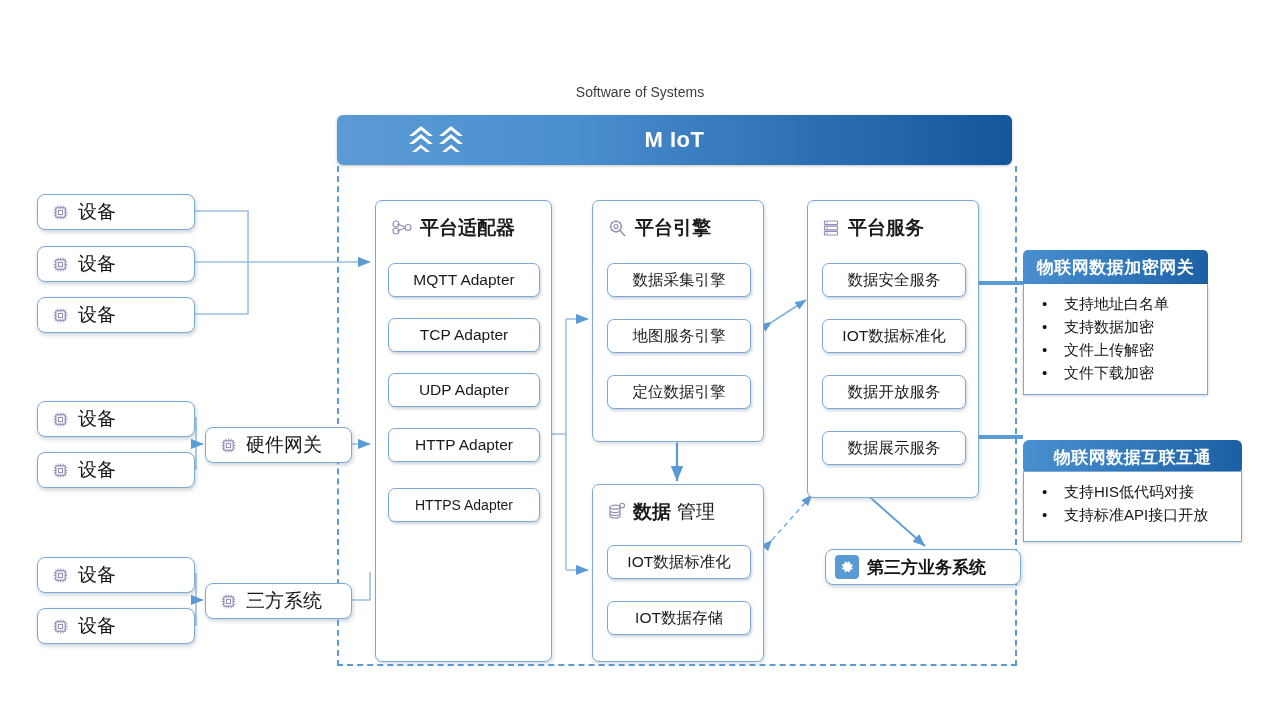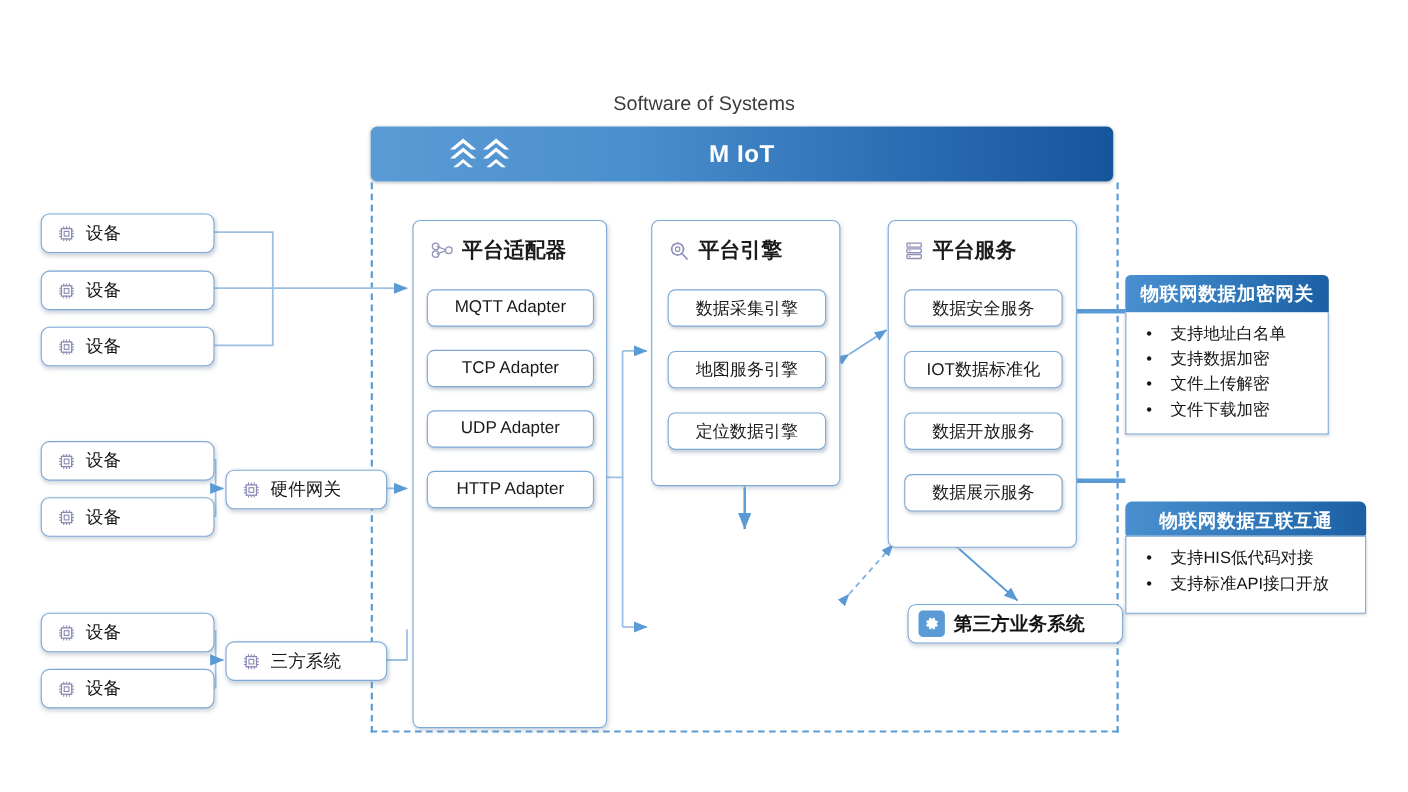--- a/index.html
+++ b/index.html
@@ -13,21 +13,21 @@
   }
   .stage{position:absolute;left:0;top:0;width:1280px;height:720px;}
 
   
   .main-title{
     position:absolute;left:0;top:32px;width:1280px;text-align:center;
     font-size:37px;font-weight:bold;letter-spacing:1px;color:#1c1c1c;
   }
   .sub-title{
     position:absolute;left:0;top:84px;width:1280px;text-align:center;
-    font-size:18px;color:#3c3c3c;
+    font-size:14px;color:#3c3c3c;
   }
 
   
   .header-bar{
     position:absolute;left:337px;top:115px;width:675px;height:50px;
     border-radius:6px;
     background:linear-gradient(to right,#5b9bd5 0%,#4a8fce 35%,#2d6fb4 70%,#15559c 100%);
     box-shadow:0 1px 3px rgba(0,0,0,.25);
   }
   .header-title{
@@ -68,21 +68,21 @@
     white-space:nowrap;
   }
   .item.small{font-size:14px;}
 
   
   .pill{
     position:absolute;height:34px;
     border:1.5px solid #7da9d6;border-radius:8px;background:#fff;
     display:flex;align-items:center;gap:9px;
     padding:0 14px;
-    font-size:16px;color:#151515;
+    font-size:19px;color:#151515;
     box-shadow:1px 2px 4px rgba(120,140,160,.40);
     white-space:nowrap;
   }
   .chip-ico{width:17px;height:17px;flex:0 0 auto;}
 
   
   .third-party{
     position:absolute;left:825px;top:549px;width:176px;height:34px;
     border:1.5px solid #7da9d6;border-radius:8px;background:#fff;
     display:flex;align-items:center;gap:8px;padding:0 9px;
@@ -325,20 +325,23 @@
     </div>
     <div class="item" style="left:12px;top:117px;width:150px;">
       <span>TCP Adapter</span>
     </div>
     <div class="item" style="left:12px;top:172px;width:150px;">
       <span>UDP Adapter</span>
     </div>
     <div class="item" style="left:12px;top:227px;width:150px;">
       <span>HTTP Adapter</span>
     </div>
+    <div class="item small" style="left:12px;top:287px;width:150px;">
+      <span>HTTPS Adapter</span>
+    </div>
   </div>
 
   <div class="group-box" style="left:592px;top:200px;width:170px;height:240px;">
     <div class="group-head" style="left:14px;">
       <svg width="22" height="20" viewBox="0 0 22 20">
         <circle cx="9" cy="8.5" r="5.4" fill="none" stroke="#8f8fb8" stroke-width="1.3"></circle>
         <circle cx="9" cy="8.5" r="2" fill="none" stroke="#8f8fb8" stroke-width="1.1"></circle>
         <g stroke="#8f8fb8" stroke-width="1.2">
           <path d="M9 2.2 V4 M9 13 V14.8 M2.8 8.5 H4.6 M13.4 8.5 H15.2"></path>
           <path d="M4.6 4.1 L5.8 5.3 M12.2 11.7 L13.4 12.9 M13.4 4.1 L12.2 5.3 M5.8 11.7 L4.6 12.9"></path>
@@ -351,20 +354,39 @@
       <span>数据采集引擎</span>
     </div>
     <div class="item" style="left:14px;top:174px;width:142px;">
       <span>定位数据引擎</span>
     </div>
     <div class="item" style="left:14px;top:118px;width:142px;">
       <span>地图服务引擎</span>
     </div>
   </div>
 
+  <div class="group-box" style="left:592px;top:484px;width:170px;height:176px;">
+    <div class="group-head" style="left:14px;">
+      <svg width="20" height="20" viewBox="0 0 20 20">
+        <ellipse cx="8" cy="5.2" rx="5" ry="2" fill="none" stroke="#8f8fb8" stroke-width="1.2"></ellipse>
+        <path d="M3 5.2 V14 c0 1.1 2.2 2 5 2 s5-.9 5-2 V5.2" fill="none" stroke="#8f8fb8" stroke-width="1.2"></path>
+        <path d="M3 8.6 c0 1.1 2.2 2 5 2 s5-.9 5-2" fill="none" stroke="#8f8fb8" stroke-width="1.1"></path>
+        <path d="M3 11.5 c0 1.1 2.2 2 5 2 s5-.9 5-2" fill="none" stroke="#8f8fb8" stroke-width="1.1"></path>
+        <circle cx="15.2" cy="3.6" r="2.3" fill="none" stroke="#8f8fb8" stroke-width="1.1"></circle>
+      </svg>
+      <span>数据</span>
+        <span class="hd-light">管理</span>
+    </div>
+    <div class="item" style="left:14px;top:60px;width:142px;">
+      <span>IOT数据标准化</span>
+    </div>
+    <div class="item" style="left:14px;top:116px;width:142px;">
+      <span>IOT数据存储</span>
+    </div>
+  </div>
 
   <div class="group-box" style="left:807px;top:200px;width:170px;height:296px;">
     <div class="group-head" style="left:14px;text-align:right;">
       <svg width="20" height="20" viewBox="0 0 20 20">
         <g fill="none" stroke="#8f8fb8" stroke-width="1.2">
           <rect x="2.5" y="3" width="13" height="3.6" rx="0.6"></rect>
           <rect x="2.5" y="8.2" width="13" height="3.6" rx="0.6"></rect>
           <rect x="2.5" y="13.4" width="13" height="3.6" rx="0.6"></rect>
         </g>
         <g fill="#8f8fb8">
@@ -415,21 +437,21 @@
         <span>文件上传解密</span>
       </div>
       <div class="bullet-row">
         <span class="dot">•</span>
         <span>文件下载加密</span>
       </div>
     </div>
   </div>
 
   <div class="callout" style="left:1023px;top:440px;width:219px;">
-    <div class="callout-head" style="border-radius:6px;margin-top:16px;">物联网数据互联互通</div>
+    <div class="callout-head" style="border-radius:6px;">物联网数据互联互通</div>
     <div class="callout-body" style="height:52px;border-top:1.4px solid #7da9d6;margin-top:-3px;">
       <div class="bullet-row">
         <span class="dot">•</span>
         <span>支持HIS低代码对接</span>
       </div>
       <div class="bullet-row">
         <span class="dot">•</span>
         <span>支持标准API接口开放</span>
       </div>
     </div>

